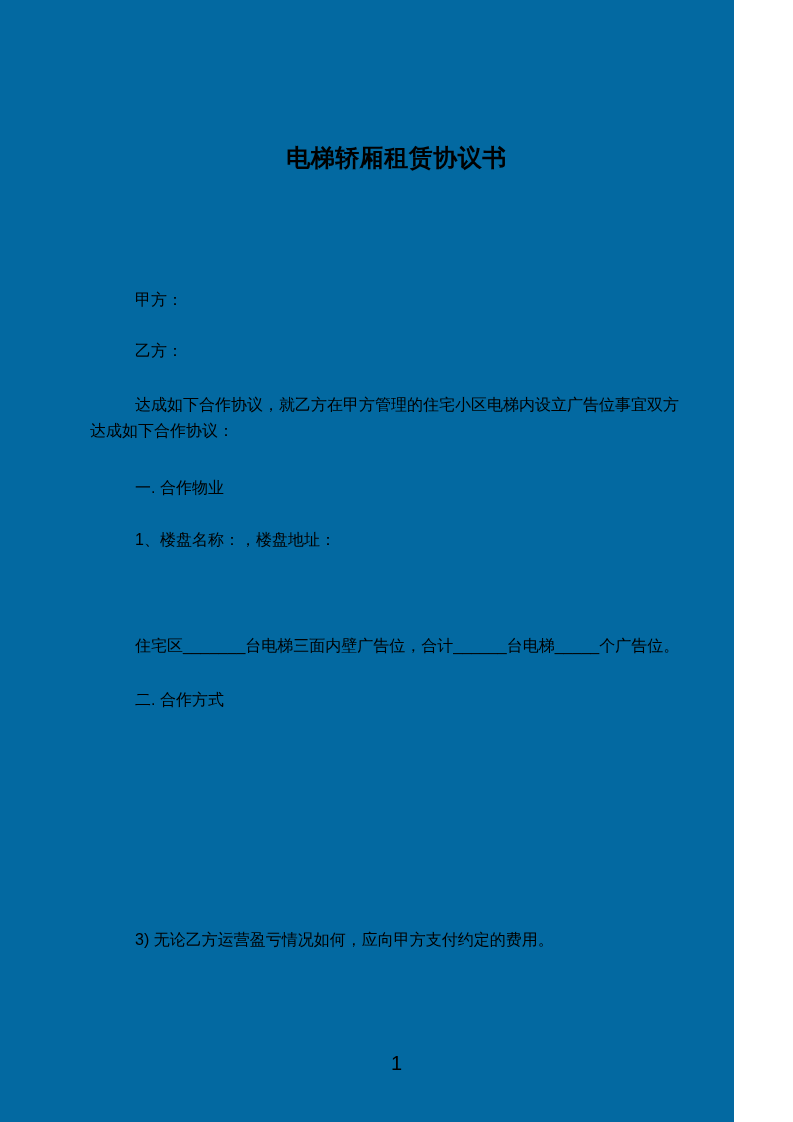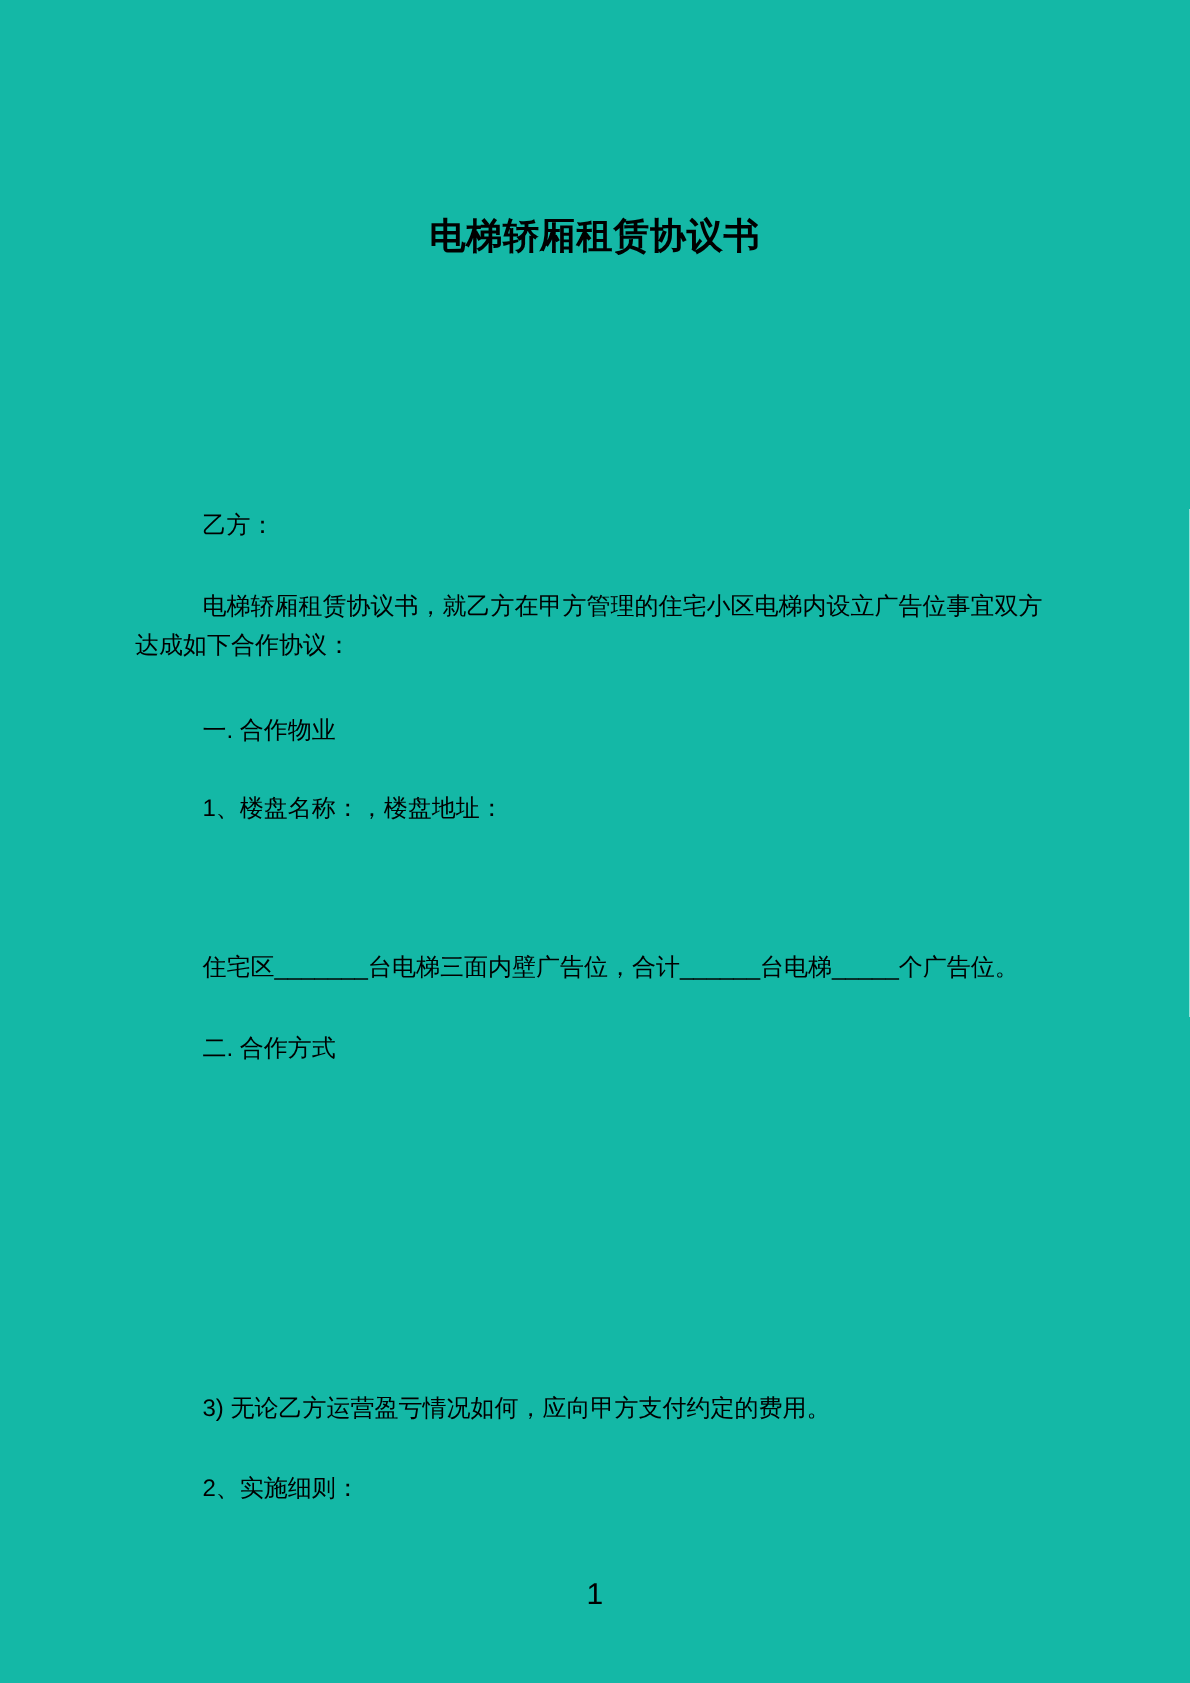--- a/index.html
+++ b/index.html
@@ -1,20 +1,20 @@
 <!DOCTYPE html>
 <html><head>
 <meta charset="utf-8">
 <style>
   html, body { margin: 0; padding: 0; background: #ffffff; }
   .page {
     position: relative;
-    width: 793px;
+    width: 734px;
     height: 1122px;
-    background: #14b8a6;
+    background: #0369a1;
     color: #000000;
     font-family: "Liberation Sans", sans-serif;
     overflow: hidden;
   }
   .doc-title {
     position: absolute;
     left: 0;
     width: 793px;
     text-align: center;
     font-size: 24px;
@@ -41,27 +41,30 @@
     line-height: 26px;
   }
 </style>
 </head>
 <body>
 
 <div class="page">
 
   <div class="doc-title" style="top:142px">电梯轿厢租赁协议书</div>
 
+  <div class="para" style="top:287px">
+    <div class="line indent">甲方：</div>
+  </div>
 
   <div class="para" style="top:338px">
     <div class="line indent">乙方：</div>
   </div>
 
   <div class="para" style="top:392px">
-    <div class="line indent">电梯轿厢租赁协议书，就乙方在甲方管理的住宅小区电梯内设立广告位事宜双方</div>
+    <div class="line indent">达成如下合作协议，就乙方在甲方管理的住宅小区电梯内设立广告位事宜双方</div>
     <div class="line">达成如下合作协议：</div>
   </div>
 
   <div class="para" style="top:475px">
     <div class="line indent">一. 合作物业</div>
   </div>
 
   <div class="para" style="top:527px">
     <div class="line indent">1、楼盘名称：，楼盘地址：</div>
   </div>
@@ -75,19 +78,16 @@
     <div class="line indent">二. 合作方式</div>
   </div>
 
 
 
 
   <div class="para" style="top:927px">
     <div class="line indent">3) 无论乙方运营盈亏情况如何，应向甲方支付约定的费用。</div>
   </div>
 
-  <div class="para" style="top:980px">
-    <div class="line indent">2、实施细则：</div>
-  </div>
 
   <div class="page-number" style="top:1050px">1</div>
 
 </div>
 
 </body></html>

